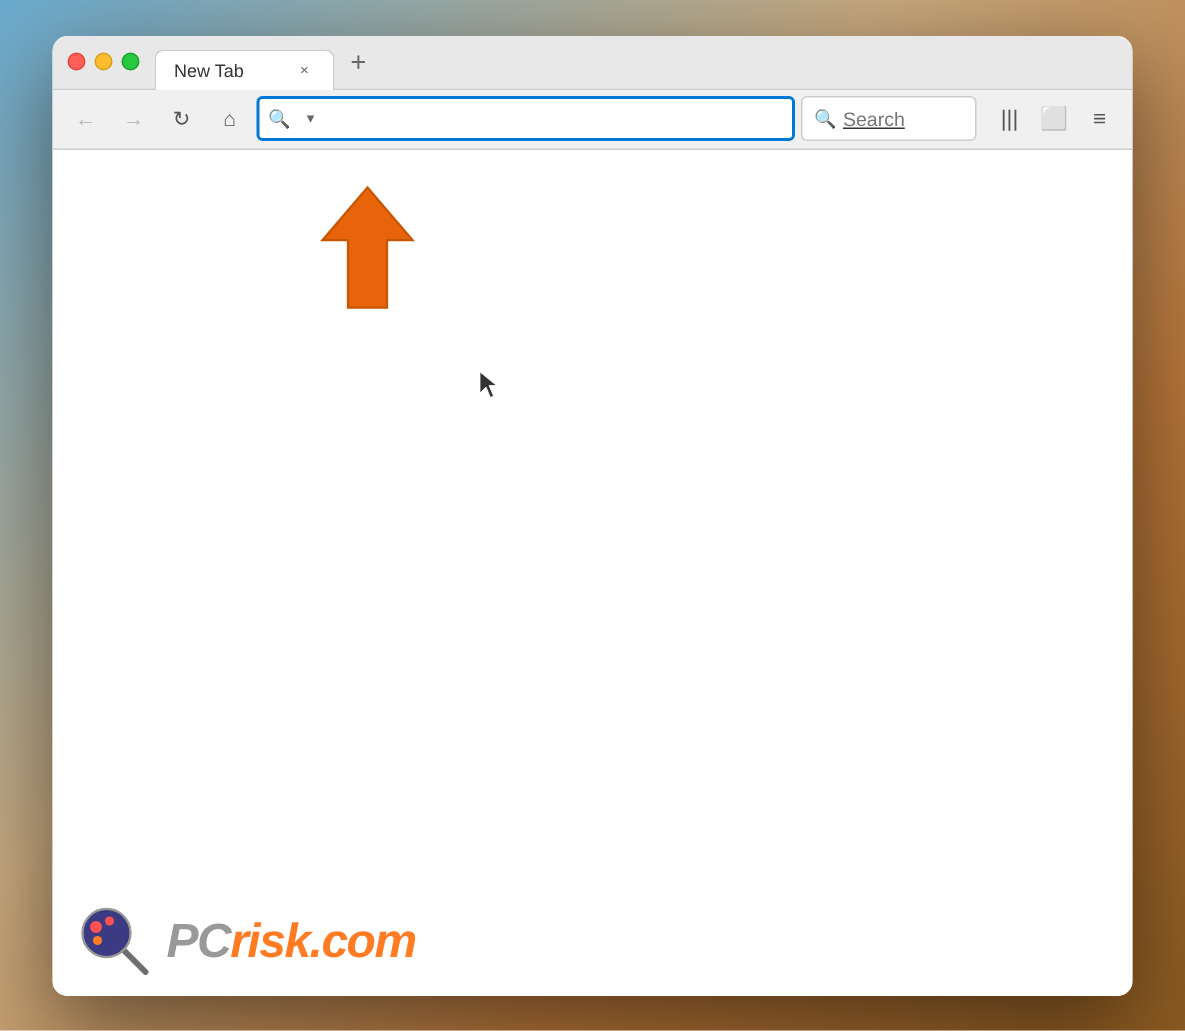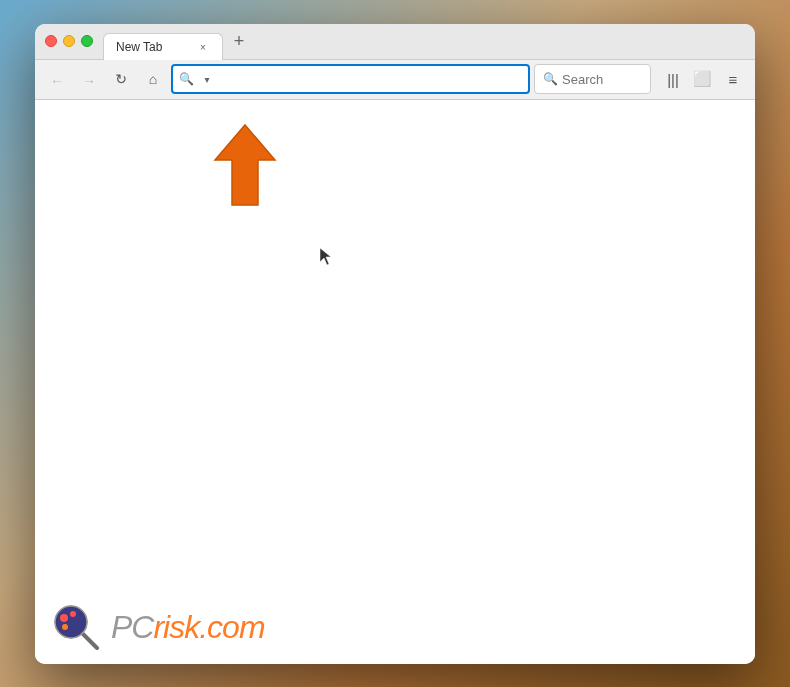--- a/index.html
+++ b/index.html
@@ -187,20 +187,21 @@
       font-size: 12px;
     }
 
     .search-input {
       border: none;
       outline: none;
       font-size: 13px;
       color: #333;
       background: transparent;
       width: 80px;
+      text-decoration: underline;
     }
 
     .nav-tools {
       display: flex;
       align-items: center;
       gap: 2px;
       margin-left: 4px;
     }
 
     .tool-btn {
@@ -260,21 +261,21 @@
       opacity: 0.85;
     }
 
     .pcrisk-logo-icon {
       width: 50px;
       height: 50px;
     }
 
     .pcrisk-text {
       font-size: 32px;
-      font-weight: 400;
+      font-weight: 700;
       font-style: italic;
       color: #555;
       letter-spacing: -1px;
       line-height: 1;
     }
 
     .pcrisk-text span {
       color: #ff6600;
     }
   </style>

